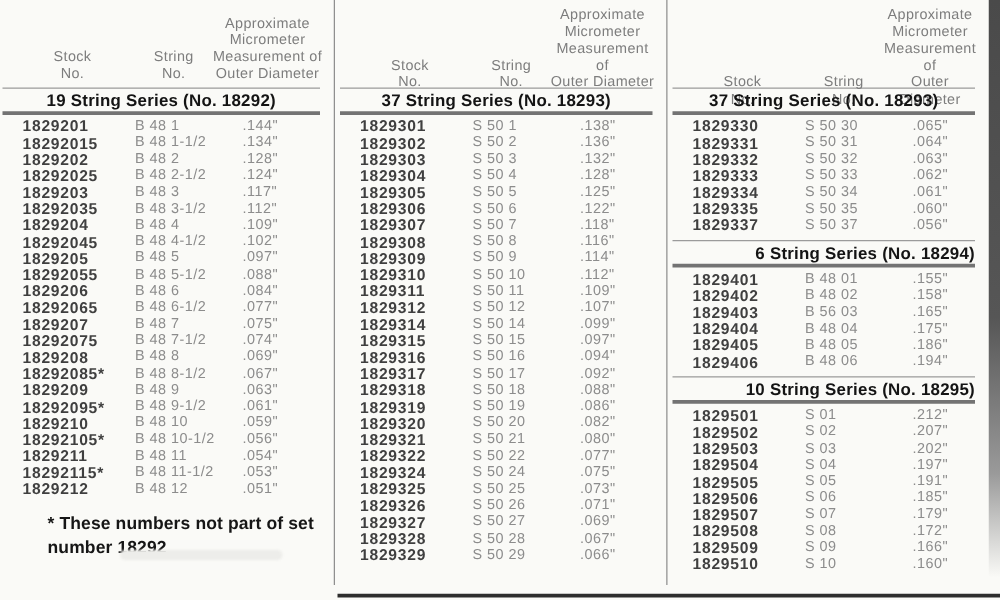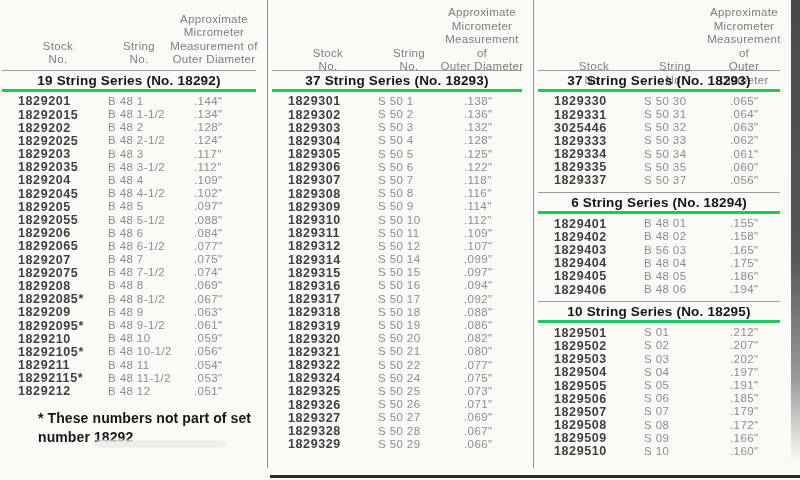--- a/index.html
+++ b/index.html
@@ -12,24 +12,24 @@
   .panel-2 { left:270px; width:258px; }
   .panel-3 { left:536px; width:250px; }
 
   
   .head { height:70px; display:grid; grid-template-columns:100px 62px 1fr;
     align-items:end; padding:6px 4px 3px 8px; }
   .h-cell { text-align:center; white-space:pre-line; color:#7d7d7d;
     font-size:11.5px; line-height:1.18; letter-spacing:.3px; }
 
   
-  .section-title { border-top:1px solid #9b9b9b; border-bottom:3px solid #22c55e;
+  .section-title { border-top:1px solid #9b9b9b; border-bottom:3px solid #737373;
     margin:0 6px 3px 2px; padding:2px 0 1px; text-align:center;
     font-size:13.5px; font-weight:700; color:#141414; letter-spacing:.2px; }
-  .section-title + .section-title, .row + .section-title { margin-top:5px; }
+  .section-title + .section-title, .row + .section-title { margin-top:5px;text-align:right; }
 
   
   .row { display:grid; grid-template-columns:90px 86px 1fr;
     padding-left:18px; height:13.2px; align-items:center; }
   .cell { font-size:11.5px; color:#8c8c8c; letter-spacing:.4px; line-height:1; }
   .cell.stock { font-size:12.5px; font-weight:700; color:#3f3f3f; letter-spacing:.6px; }
 
   .footnote { margin:11px 0 0 38px; width:230px; font-size:14px; font-weight:700;
     color:#161616; line-height:1.3; white-space:pre-line; letter-spacing:.1px; }
 
@@ -349,21 +349,21 @@
           <span class="cell stock">1829330</span>
           <span class="cell string">S 50 30</span>
           <span class="cell meas">.065"</span>
         </div>
         <div class="row">
           <span class="cell stock">1829331</span>
           <span class="cell string">S 50 31</span>
           <span class="cell meas">.064"</span>
         </div>
         <div class="row">
-          <span class="cell stock">3025446</span>
+          <span class="cell stock">1829332</span>
           <span class="cell string">S 50 32</span>
           <span class="cell meas">.063"</span>
         </div>
         <div class="row">
           <span class="cell stock">1829333</span>
           <span class="cell string">S 50 33</span>
           <span class="cell meas">.062"</span>
         </div>
         <div class="row">
           <span class="cell stock">1829334</span>

